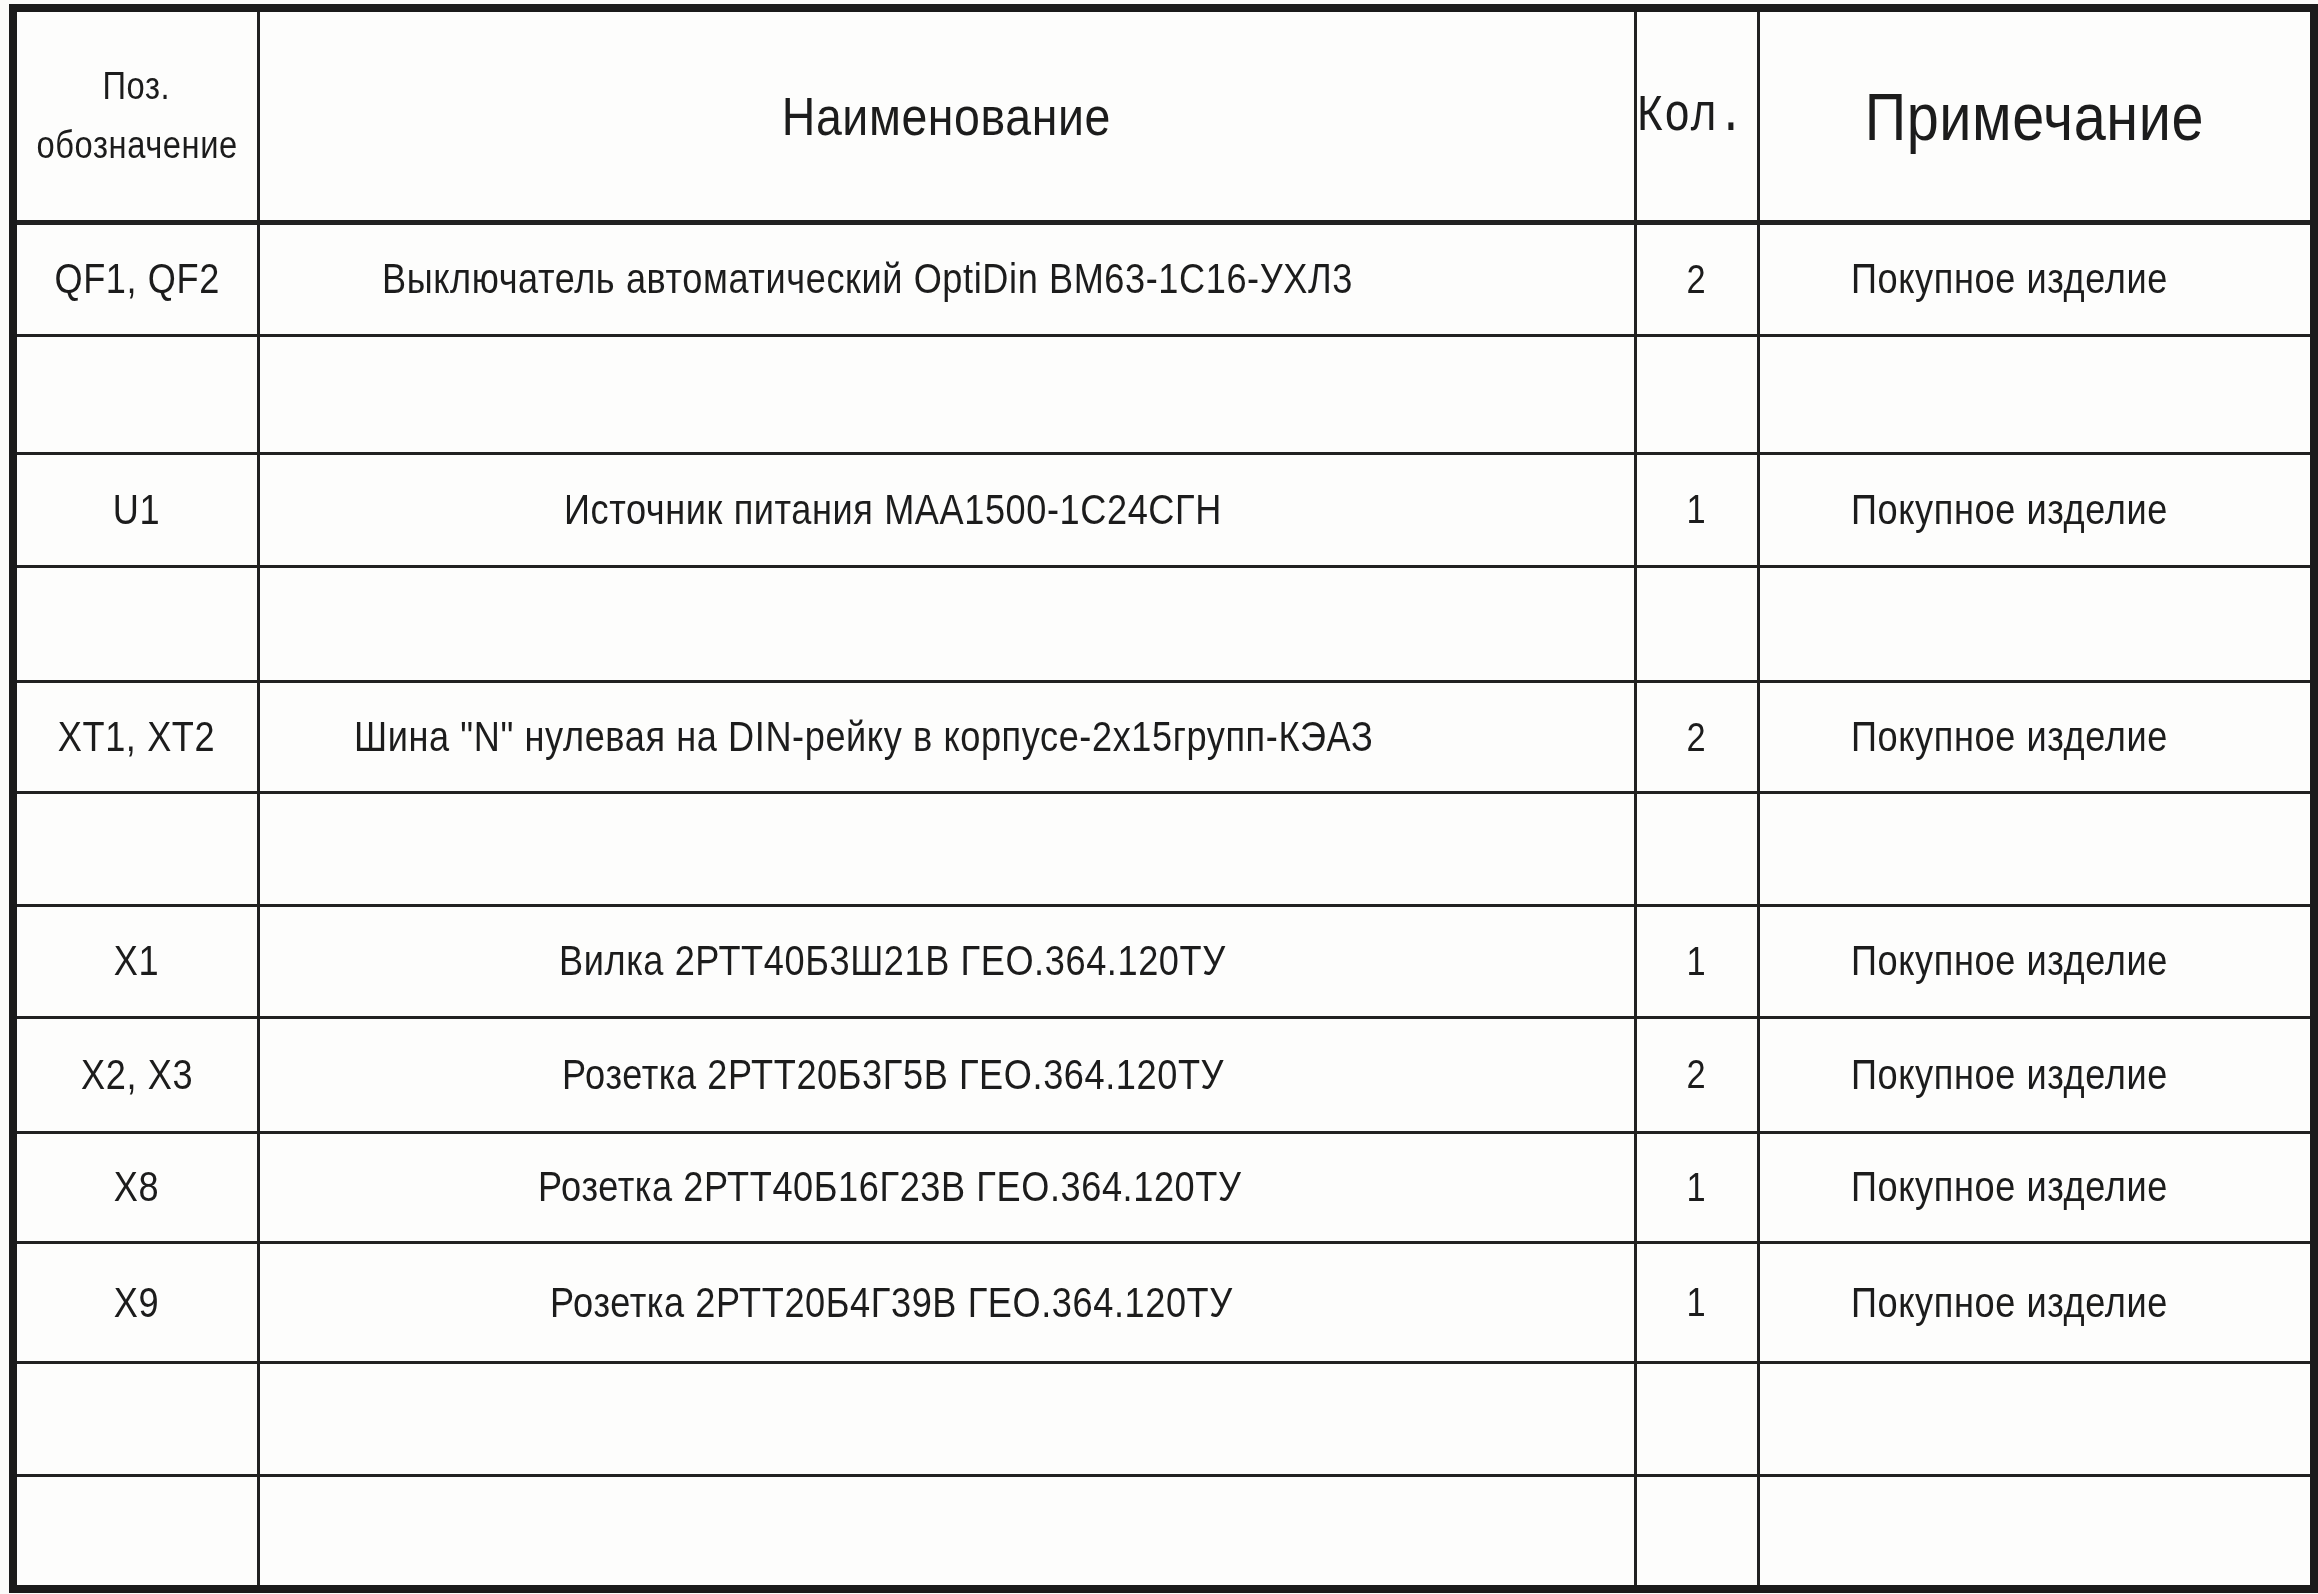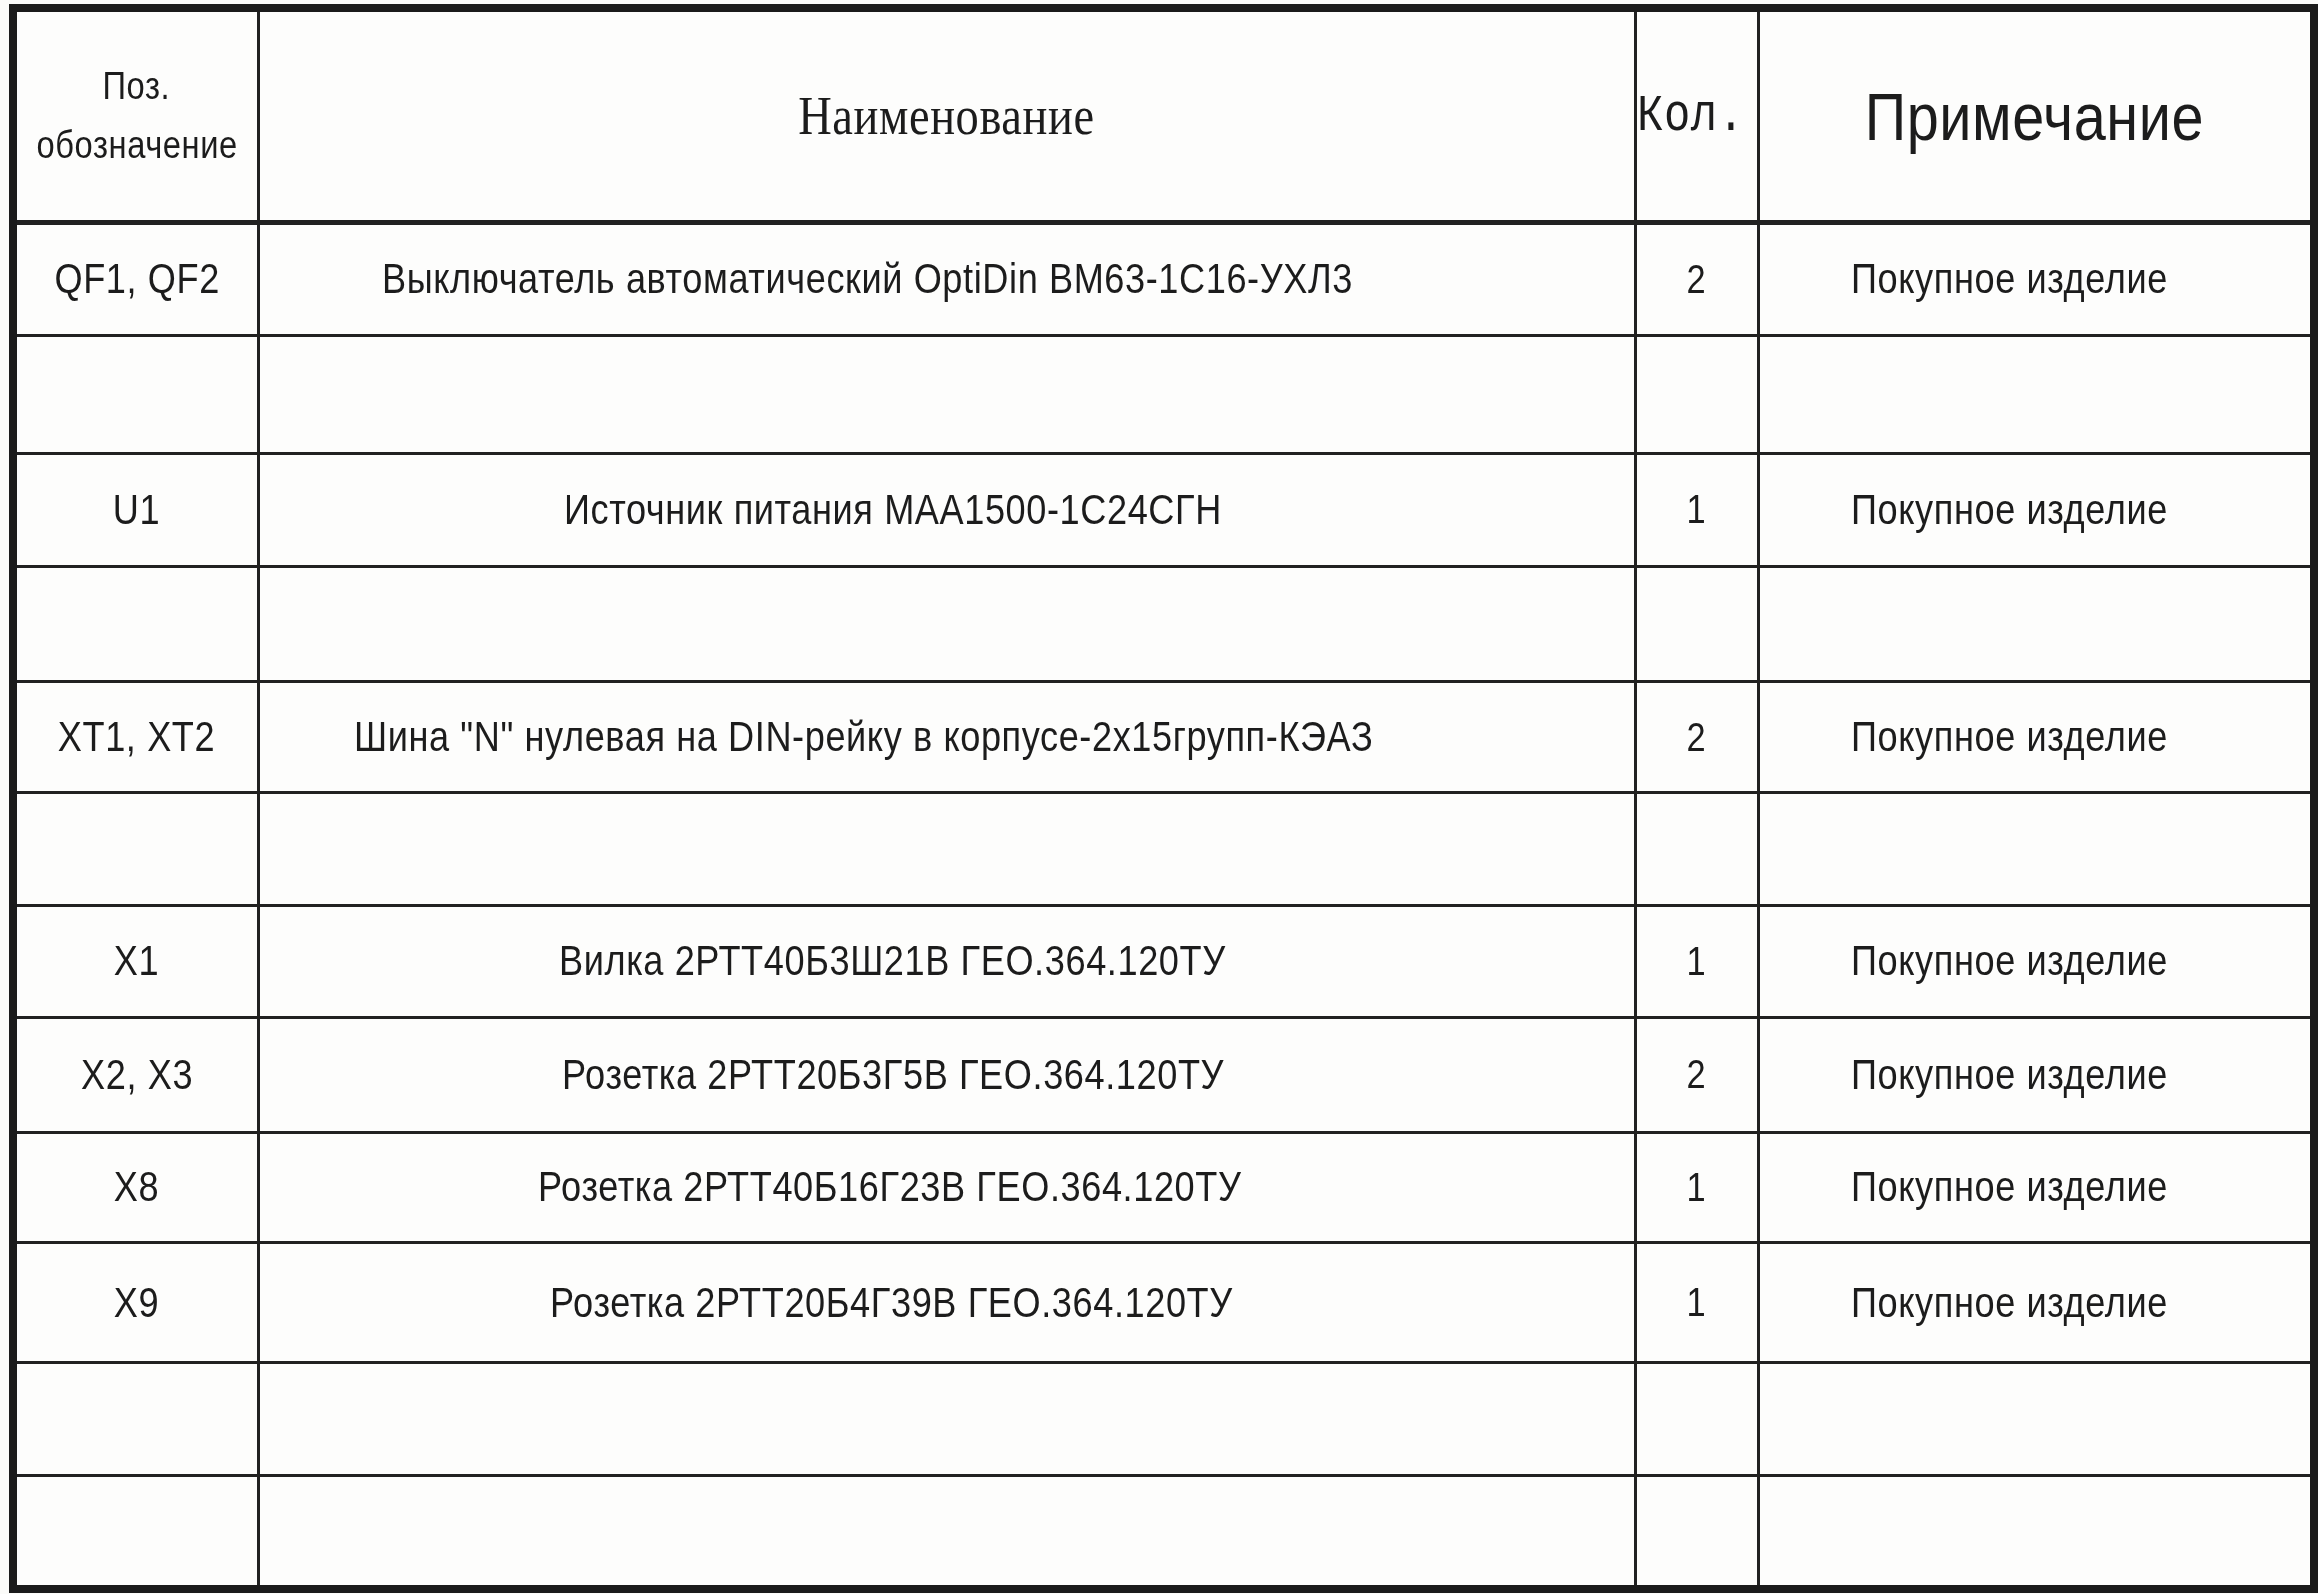--- a/index.html
+++ b/index.html
@@ -51,21 +51,21 @@
     font-weight: 500;
   }
   .t-left { transform-origin: left center; }
   .t-center { transform-origin: center center; }
 
   .cell-center { text-align: center; }
   .cell-left   { text-align: center; }
   .pad-left    { padding-left: 19.6px; }
 
   .hdr-pos   { font-size: 38px; line-height: 1.55; }
-  .hdr-name  { font-size: 54px; font-family: Liberation Serif, serif; }
+  .hdr-name  { font-size: 54px; }
   .hdr-qty   { font-size: 51px; text-align: right; padding-left: 9.1px; font-family: Liberation Mono, monospace; }
   .hdr-note  { font-size: 67px; }
 
   .body-text { font-size: 42px; text-decoration: underline; }
   .qty-text  { font-size: 40px; }
 </style>
 </head>
 <body>
 
 <div class="sheet">

